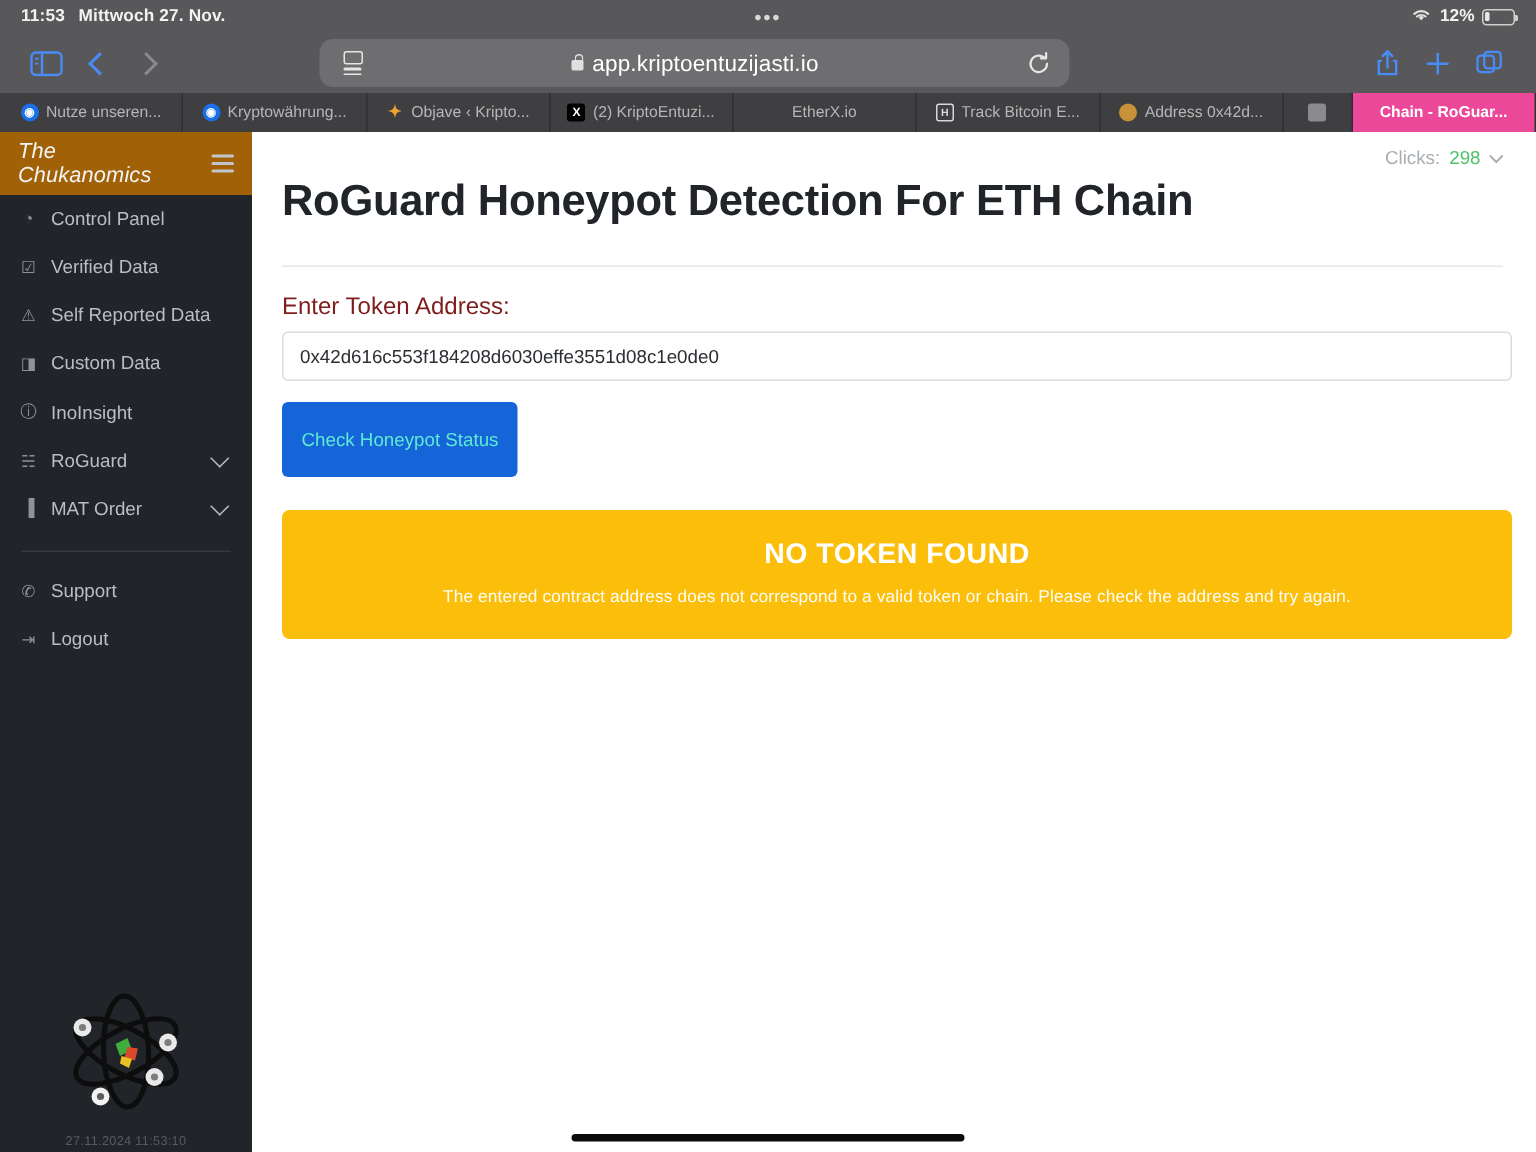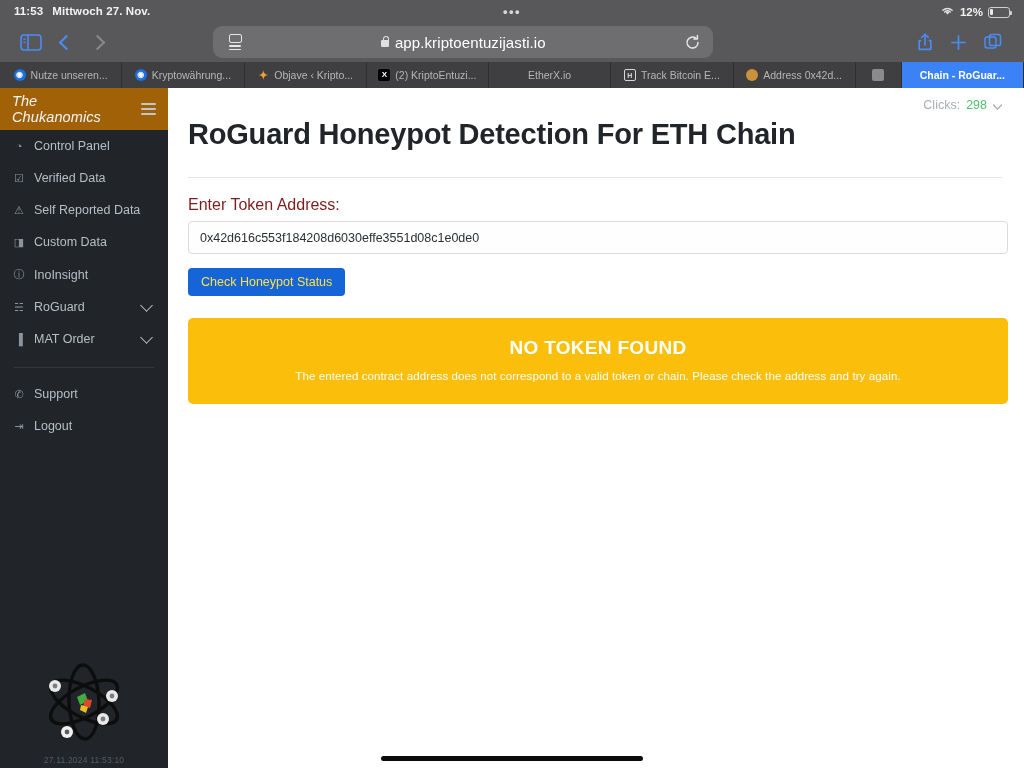--- a/index.html
+++ b/index.html
@@ -18,21 +18,21 @@
     font-size: 11.5px; font-weight: bold;
     position: relative;
   }
   .sb-time { margin-right: 9px; letter-spacing: .1px; }
   .sb-date { font-weight: bold; letter-spacing: .1px; }
   .sb-dots {
     position: absolute; left: 50%; transform: translateX(-50%);
     letter-spacing: 1.5px; font-size: 13px; color: #d8d8d8;
   }
   .sb-right {
-    margin-left: auto; display: flex; align-items: flex-end; gap: 5px;
+    margin-left: auto; display: flex; align-items: center; gap: 5px;
   }
   .sb-batt-pct { font-size: 11.5px; font-weight: bold; }
   .batt {
     width: 22px; height: 11px; border: 1.3px solid #cfcfcf;
     border-radius: 3px; position: relative; display: inline-block;
   }
   .batt::after {
     content: ""; position: absolute; right: -3.2px; top: 3px;
     width: 2px; height: 4px; background: #cfcfcf; border-radius: 0 1px 1px 0;
   }
@@ -104,21 +104,21 @@
     height: 26px; background: #3f3f41; display: flex; align-items: stretch;
   }
   .tab {
     flex: 1 1 0; min-width: 0;
     display: flex; align-items: center; justify-content: center; gap: 5px;
     font-size: 10.5px; color: #b6b6b8;
     border-right: 1px solid #2f2f31;
     padding: 0 6px; overflow: hidden; white-space: nowrap;
   }
   .tab.narrow { flex: 0 0 46px; }
-  .tab.active { background: #3b82f6; color: #ffffff; font-weight: bold; }
+  .tab.active { background: #ec4899; color: #ffffff; font-weight: bold; }
   .tab-label { overflow: hidden; text-overflow: ellipsis; white-space: nowrap; }
   .favicon {
     width: 12px; height: 12px; border-radius: 2.5px; flex: 0 0 auto;
     display: flex; align-items: center; justify-content: center;
     font-size: 8px; font-weight: bold; color: #fff; line-height: 1;
   }
   .fav-blue { background: #1a6fe8; border-radius: 50%; }
   .fav-x    { background: #000; color: #fff; border-radius: 2px; }
   .fav-orange { background: transparent; color: #f0a22e; font-size: 11px; }
   .fav-h    { background: transparent; color: #d8d8da; border: 1.3px solid #d8d8da; border-radius: 2px; font-size: 7px; }
@@ -185,22 +185,22 @@
   }
   .title-rule { height: 1px; background: #e4e6e8; margin: 26px 0 18px 0; }
   .field-label { font-size: 16px; color: #7f1d1d; margin-bottom: 7px; }
   .addr-input {
     width: 820px; height: 33px; border: 1px solid #d8dce0; border-radius: 4px;
     background: #fefefe; color: #2b2f33; font-size: 12.5px;
     padding: 0 11px; font-family: "Liberation Sans", sans-serif;
     display: flex; align-items: center;
   }
   .check-btn {
-    margin-top: 14px; background: #1565d8; color: #fde047;
-    border: none; border-radius: 4px; padding: 7px 13px;
+    margin-top: 14px; background: #1565d8; color: #5eead4;
+    border: none; border-radius: 4px; padding: 18px 13px;
     font-size: 12.5px; font-family: "Liberation Sans", sans-serif;
     cursor: pointer;
   }
   .alert {
     margin-top: 22px; width: 820px; background: #fbbf0b;
     border-radius: 5px; padding: 19px 16px 22px 16px; text-align: center;
   }
   .alert-title {
     font-size: 19px; font-weight: bold; color: #ffffff; letter-spacing: .3px;
   }

